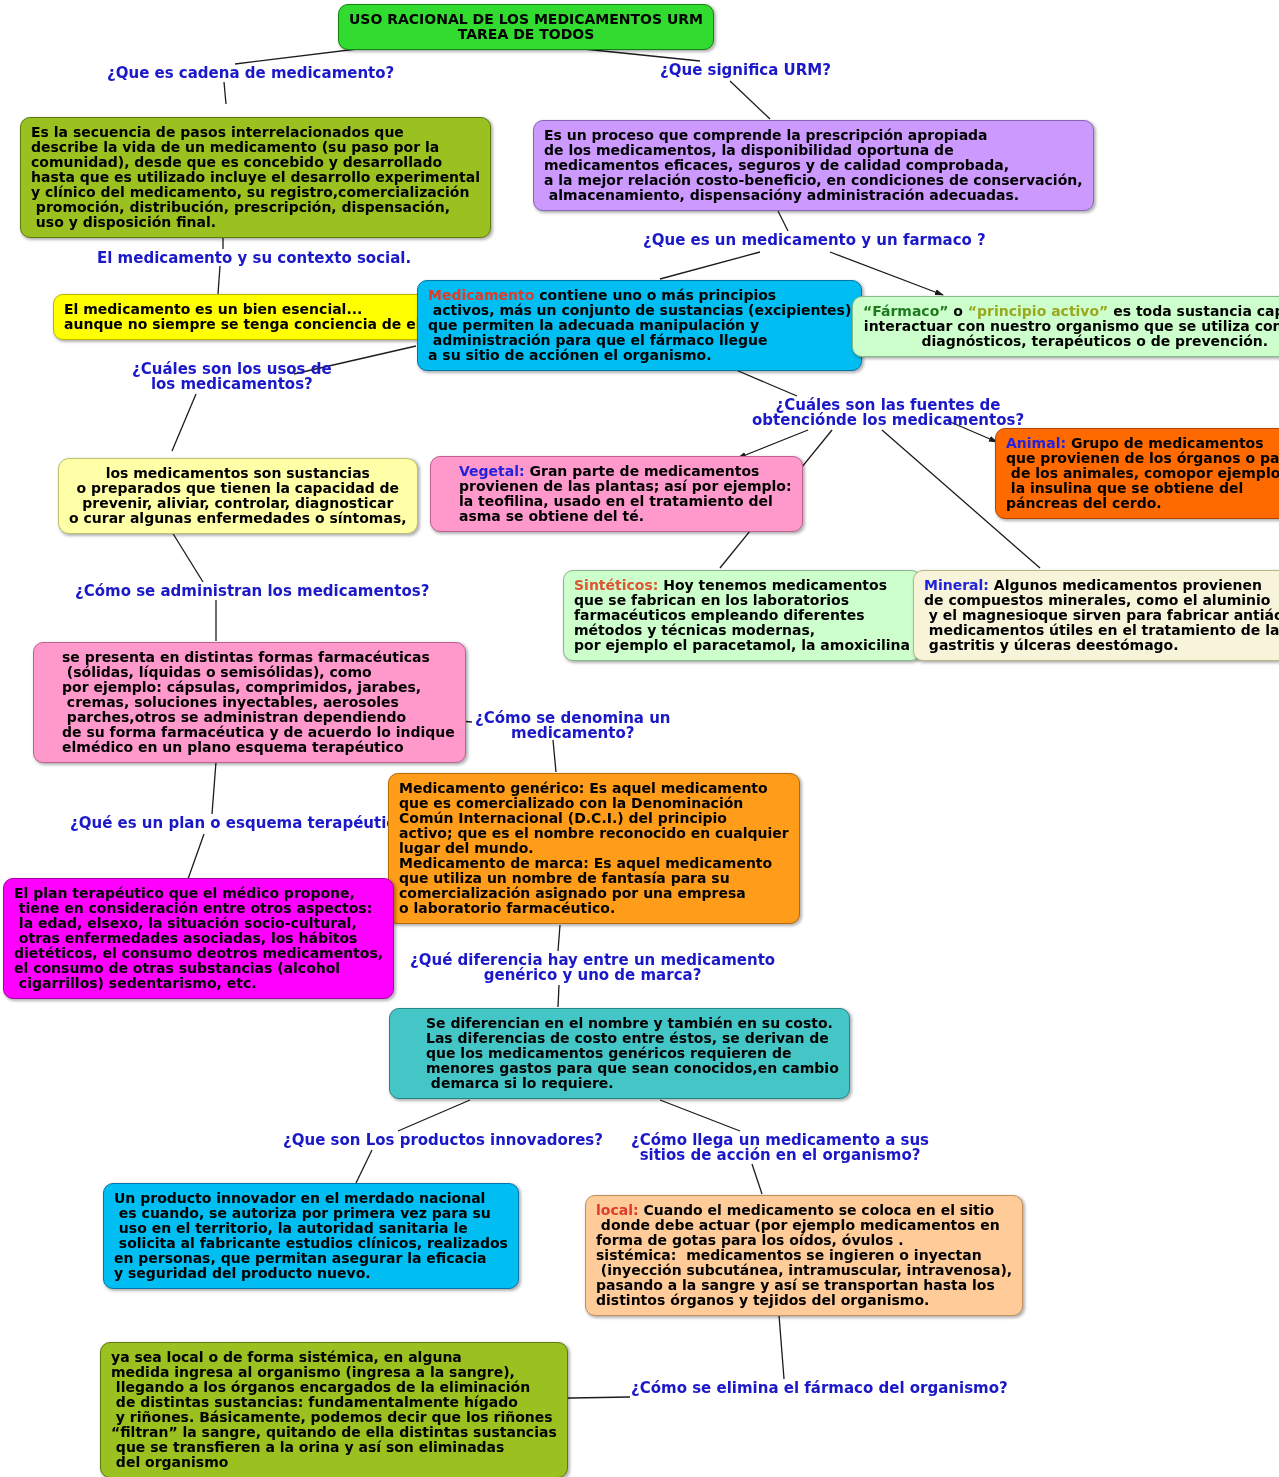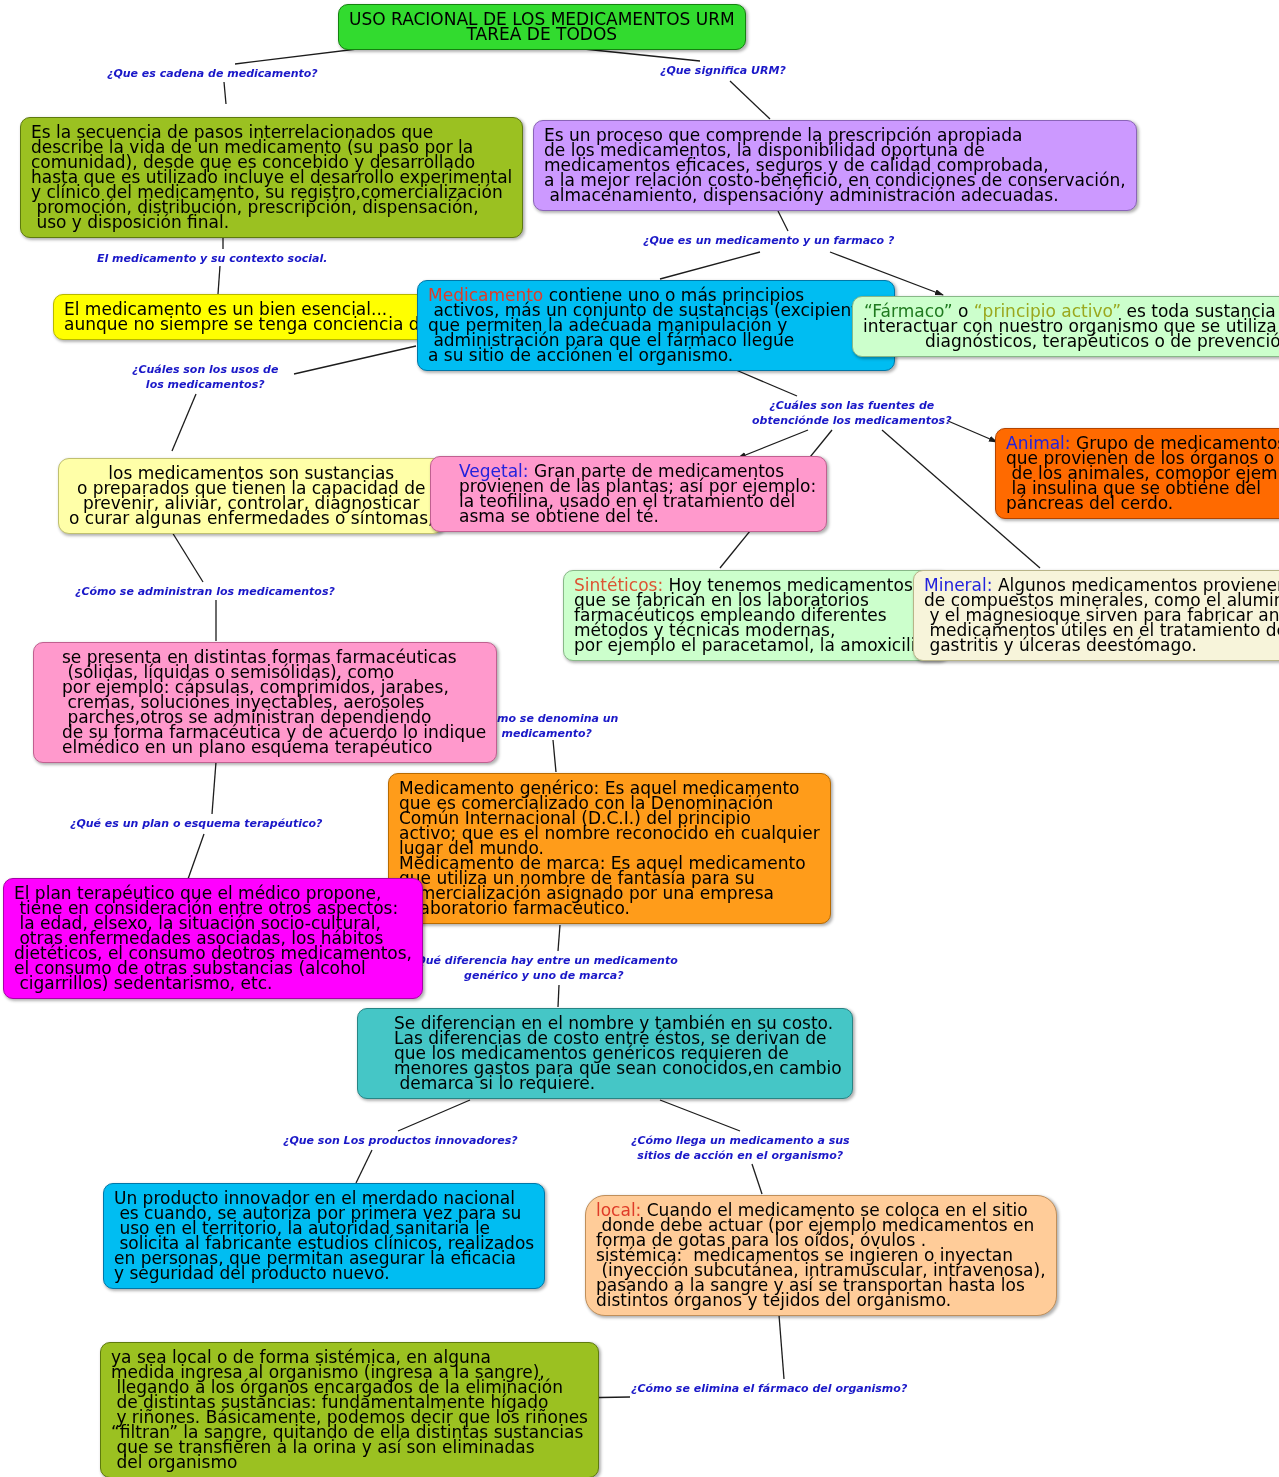--- a/index.html
+++ b/index.html
@@ -9,39 +9,38 @@
     background:#ffffff;
     font-family:"DejaVu Sans","Liberation Sans",sans-serif;
     overflow:hidden;
   }
   svg.connectors{position:absolute;left:0;top:0;z-index:0;}
   svg.connectors line{stroke:#1c1c1c;stroke-width:1.3;}
   .node{
     position:absolute;
     z-index:2;
     white-space:pre;
-    font-weight:normal;
-    font-size:17px;
+    font-weight:bold;
+    font-size:14px;
     line-height:15px;
     color:#000000;
     padding:7px 10px;
     border-radius:10px;
     border:1px solid rgba(0,0,0,0.35);
     box-shadow:1.5px 1.5px 3px rgba(0,0,0,0.3);
   }
   .center{text-align:center;}
   .qlabel{
     position:absolute;
     z-index:2;
     white-space:pre;
     font-weight:bold;
-    font-size:11px;
+    font-size:15px;
     line-height:15px;
     color:#1a18c8;
-    font-style:italic;
   }
   .c-title{background:#32db2f;border-color:#14820f;}
   .c-olive{background:#9bc121;border-color:#5e7a0e;}
   .c-purple{background:#cc99ff;border-color:#8a64b8;}
   .c-yellow{background:#ffff00;border-color:#b8b800;}
   .c-cyan{background:#00bdf2;border-color:#0077a8;}
   .c-ltgreen{background:#ccffcc;border-color:#88b888;}
   .c-ltyellow{background:#ffffa8;border-color:#c0c070;}
   .c-pink{background:#ff99cc;border-color:#c06090;padding-left:28px;}
   .c-vorange{background:#ff6a00;border-color:#b34400;}
@@ -195,34 +194,34 @@
 o laboratorio farmacéutico.</div>
 
   <div class="node c-magenta" style="left:3px;top:878px;">El plan terapéutico que el médico propone,
  tiene en consideración entre otros aspectos:
  la edad, elsexo, la situación socio-cultural,
  otras enfermedades asociadas, los hábitos
 dietéticos, el consumo deotros medicamentos,
 el consumo de otras substancias (alcohol
  cigarrillos) sedentarismo, etc.</div>
 
-  <div class="node c-teal" style="left:357px;top:1008px;padding-left:36px;">Se diferencian en el nombre y también en su costo.
+  <div class="node c-teal" style="left:389px;top:1008px;padding-left:36px;">Se diferencian en el nombre y también en su costo.
 Las diferencias de costo entre éstos, se derivan de
 que los medicamentos genéricos requieren de
 menores gastos para que sean conocidos,en cambio
  demarca si lo requiere.</div>
 
   <div class="node c-cyan" style="left:103px;top:1183px;">Un producto innovador en el merdado nacional
  es cuando, se autoriza por primera vez para su
  uso en el territorio, la autoridad sanitaria le
  solicita al fabricante estudios clínicos, realizados
 en personas, que permitan asegurar la eficacia
 y seguridad del producto nuevo.</div>
 
-  <div class="node c-peach" style="left:585px;top:1195px;border-radius:20px;"><span class="kw-red">local:</span><span> Cuando el medicamento se coloca en el sitio
+  <div class="node c-peach" style="left:585px;top:1195px;"><span class="kw-red">local:</span><span> Cuando el medicamento se coloca en el sitio
  donde debe actuar (por ejemplo medicamentos en
 forma de gotas para los oídos, óvulos .
 sistémica:  medicamentos se ingieren o inyectan
  (inyección subcutánea, intramuscular, intravenosa),
 pasando a la sangre y así se transportan hasta los
 distintos órganos y tejidos del organismo.</span></div>
 
   <div class="node c-olive" style="left:100px;top:1342px;">ya sea local o de forma sistémica, en alguna
 medida ingresa al organismo (ingresa a la sangre),
  llegando a los órganos encargados de la eliminación

